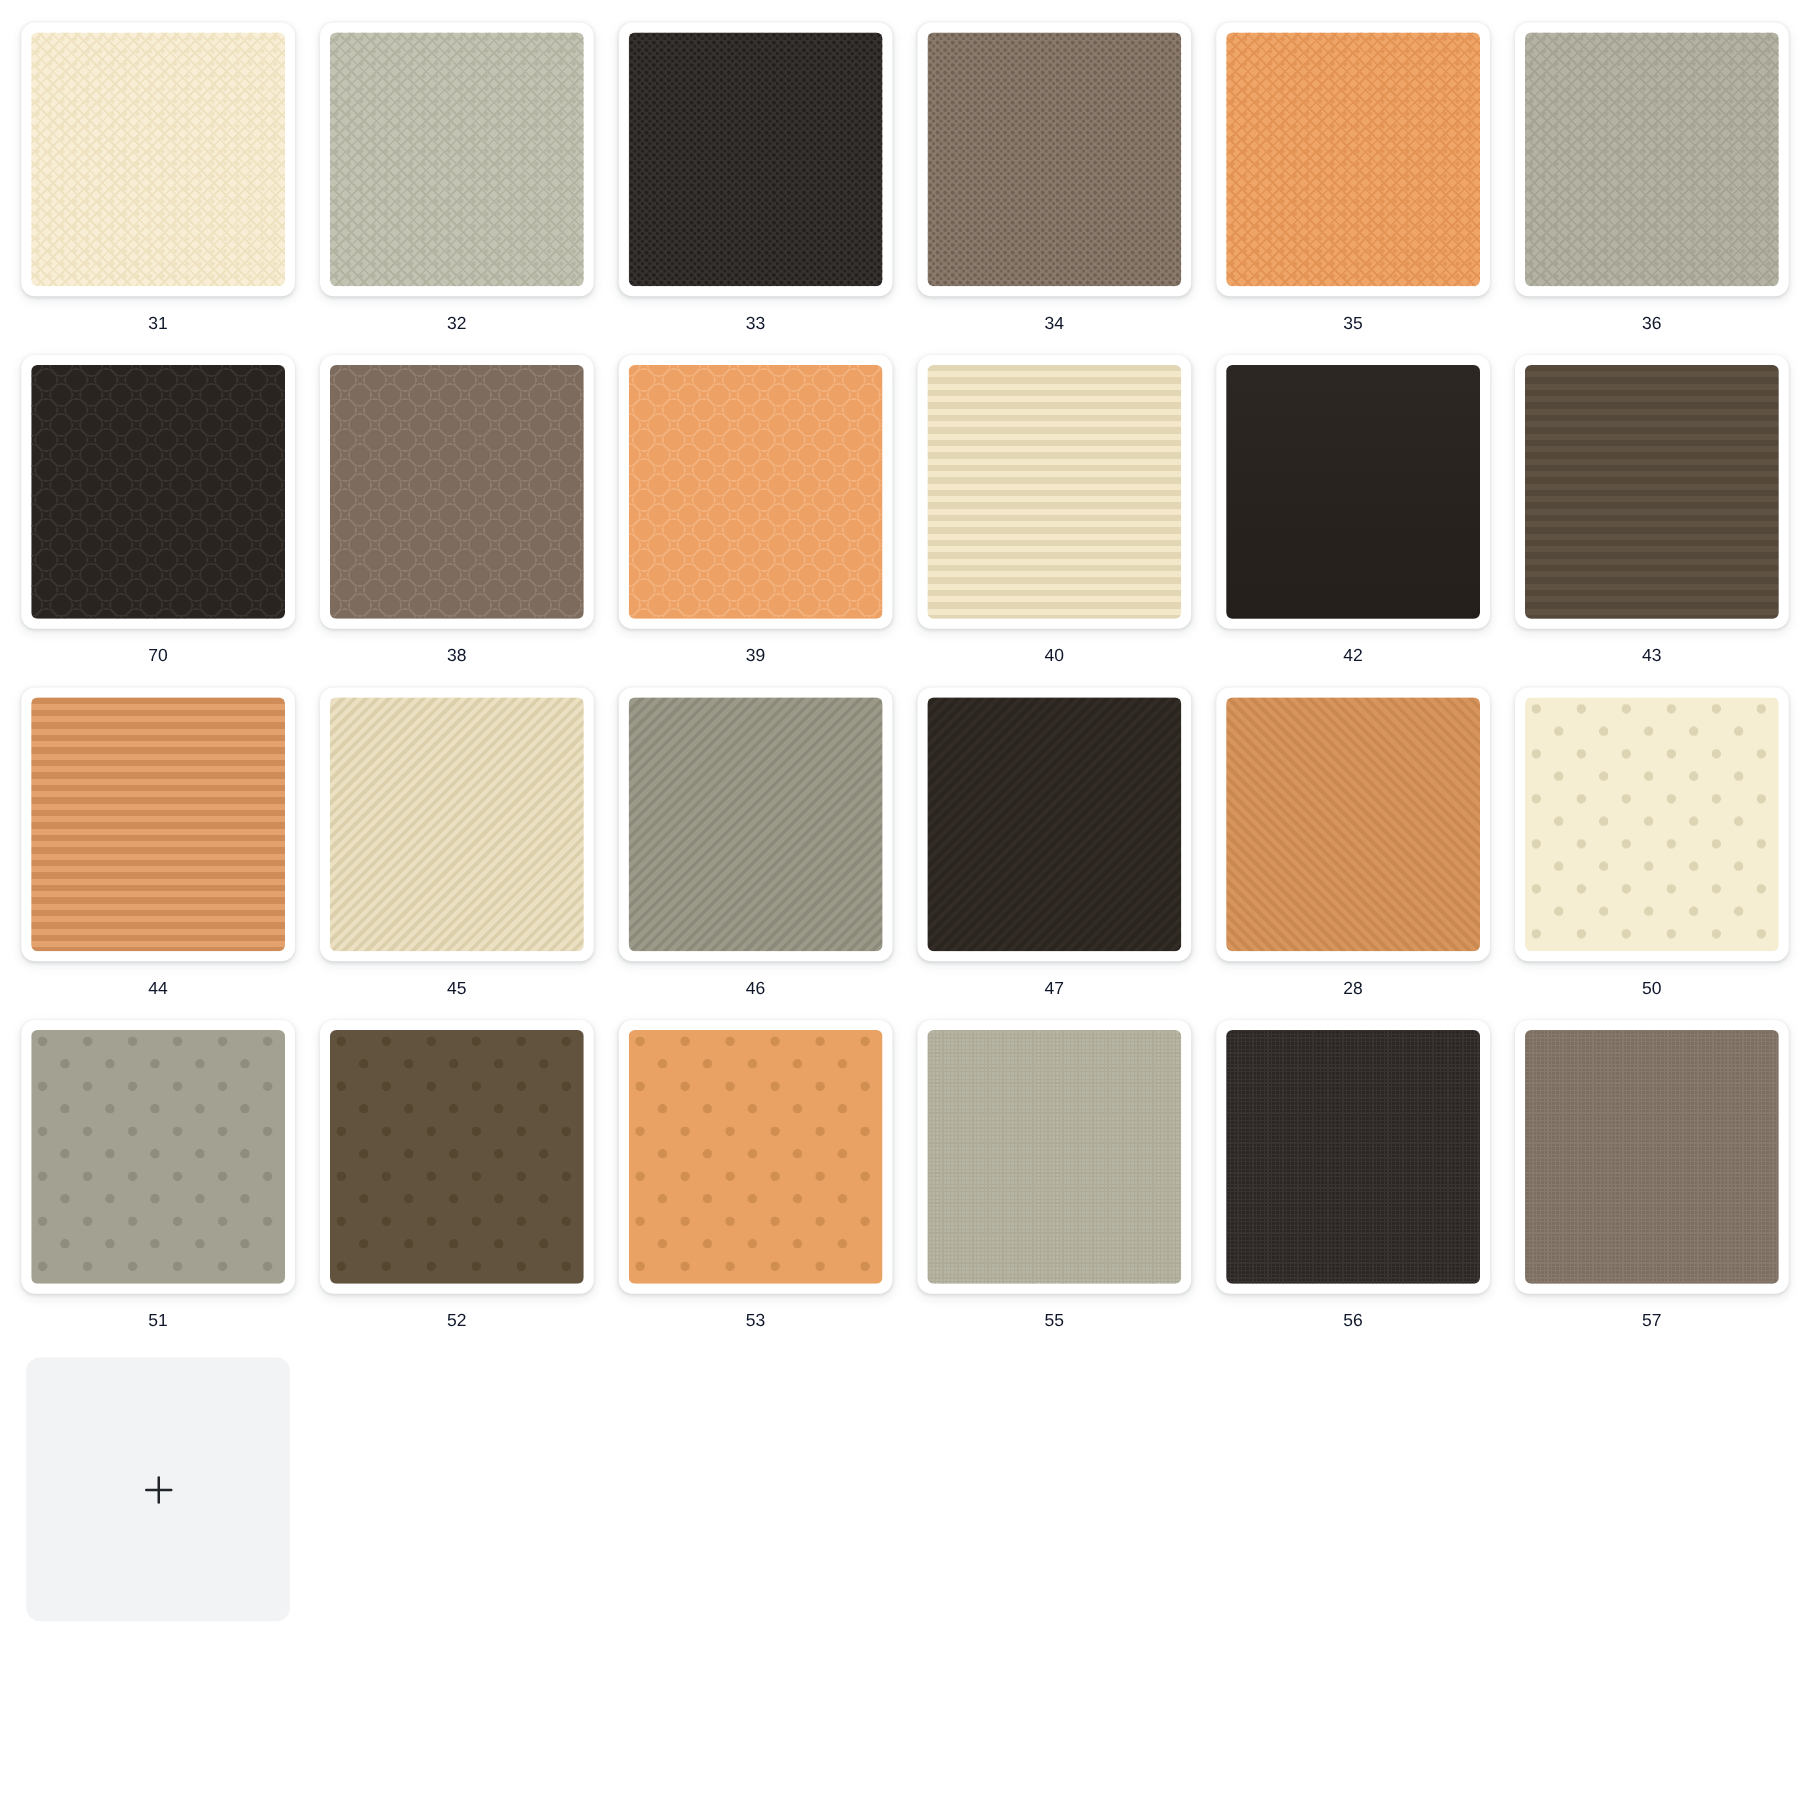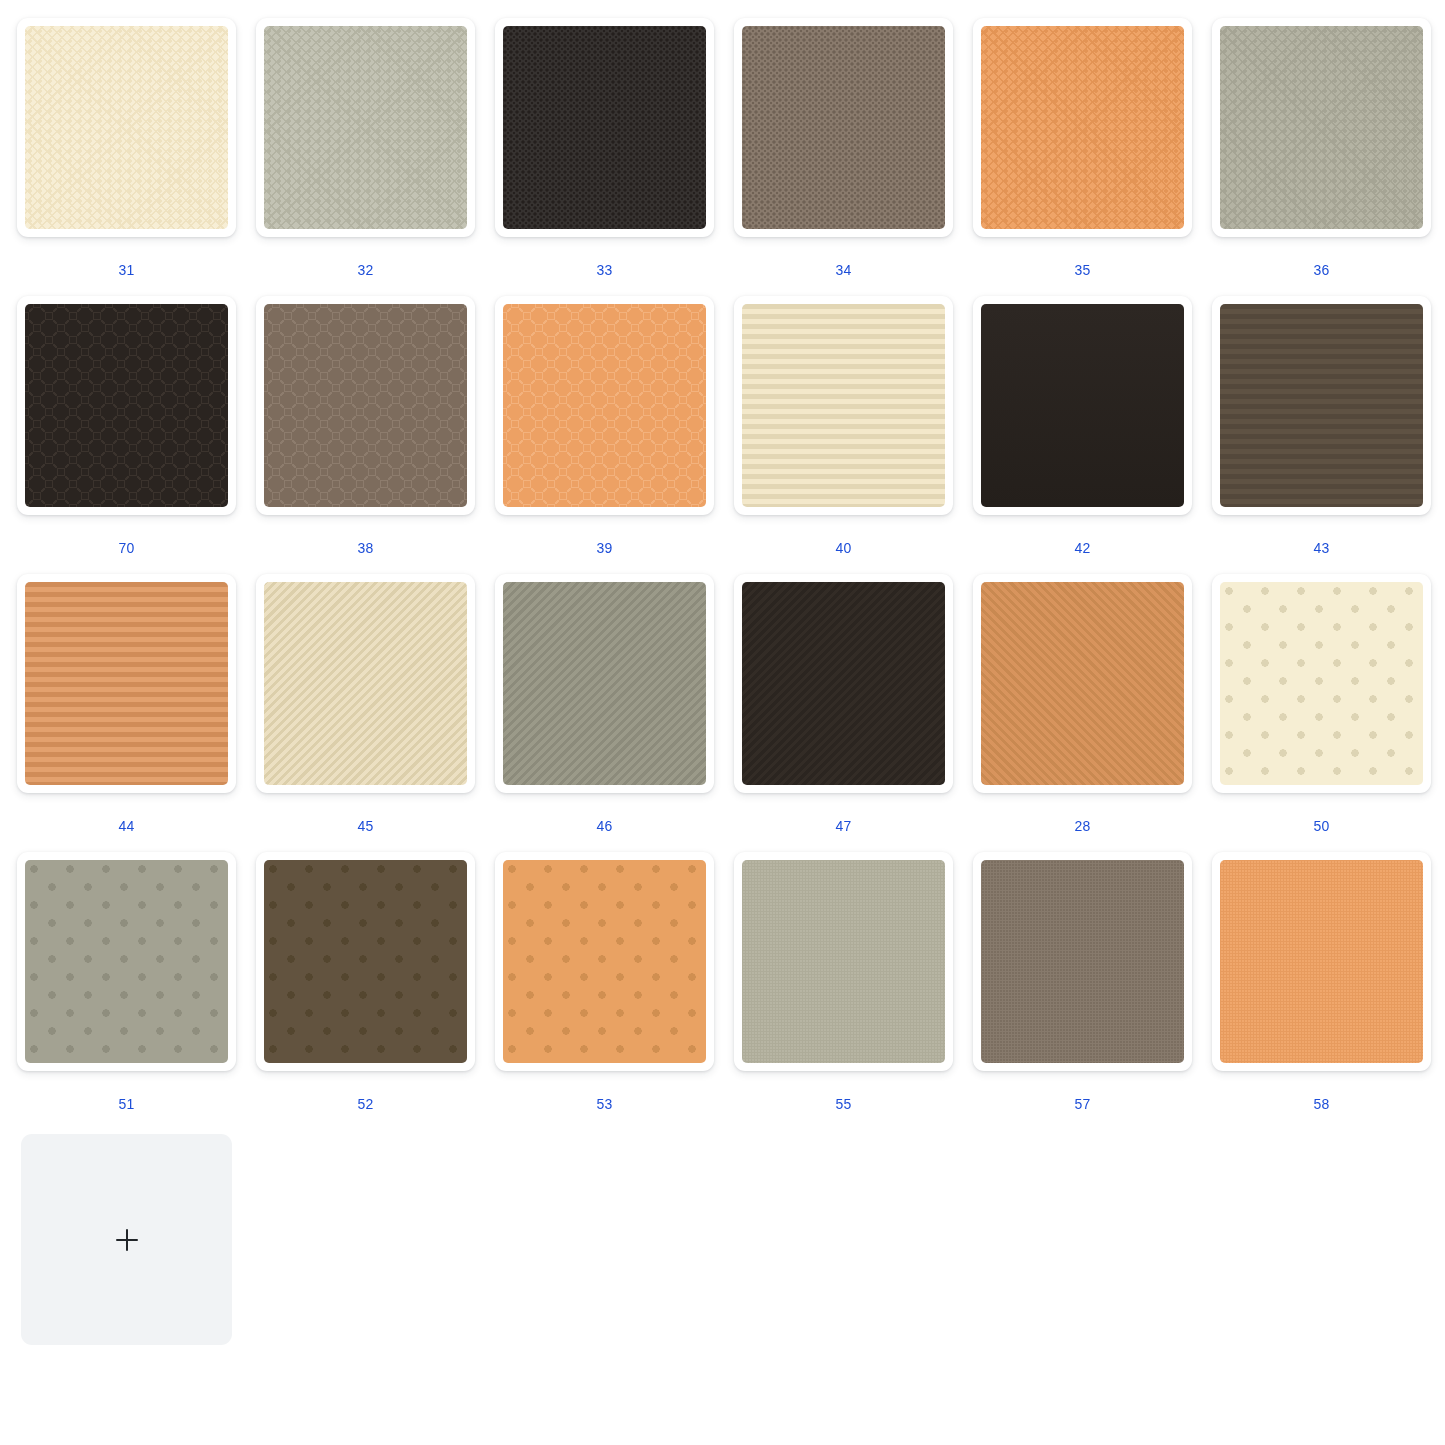--- a/index.html
+++ b/index.html
@@ -39,24 +39,24 @@
   }
 
   .swatch-surface {
     width: 100%;
     height: 100%;
     border-radius: 5px;
     background-repeat: repeat;
   }
 
   .swatch-label {
-    margin-top: 25px;
+    margin-top: 13px;
     font-size: 14px;
     line-height: 16px;
-    color: #1d4ed8;
+    color: #0f172a;
     letter-spacing: 0.2px;
     text-align: center;
     user-select: none;
   }
 
   
   .add-card {
     width: 211px;
     height: 211px;
     margin-top: 4px;
@@ -217,28 +217,28 @@
       <div class="swatch-label">53</div>
     </div>
     <div class="swatch-cell">
       <div class="swatch-card">
         <div class="swatch-surface" style="background-color: rgb(183, 181, 163); background-image: repeating-linear-gradient(90deg, rgb(174, 172, 153) 0px, rgb(174, 172, 153) 1px, transparent 1px, transparent 3px), repeating-linear-gradient(rgb(174, 172, 153) 0px, rgb(174, 172, 153) 1px, transparent 1px, transparent 3px);"></div>
       </div>
       <div class="swatch-label">55</div>
     </div>
     <div class="swatch-cell">
       <div class="swatch-card">
+        <div class="swatch-surface" style="background-color: rgb(43, 38, 35); background-image: repeating-linear-gradient(90deg, rgb(56, 50, 48) 0px, rgb(56, 50, 48) 1px, transparent 1px, transparent 3px), repeating-linear-gradient(rgb(56, 50, 48) 0px, rgb(56, 50, 48) 1px, transparent 1px, transparent 3px);"></div>
+      </div>
+      <div class="swatch-label">56</div>
+    </div>
+    <div class="swatch-cell">
+      <div class="swatch-card">
         <div class="swatch-surface" style="background-color: rgb(123, 110, 96); background-image: repeating-linear-gradient(90deg, rgb(135, 122, 108) 0px, rgb(135, 122, 108) 1px, transparent 1px, transparent 3px), repeating-linear-gradient(rgb(135, 122, 108) 0px, rgb(135, 122, 108) 1px, transparent 1px, transparent 3px);"></div>
       </div>
       <div class="swatch-label">57</div>
-    </div>
-    <div class="swatch-cell">
-      <div class="swatch-card">
-        <div class="swatch-surface" style="background-color: rgb(240, 167, 108); background-image: repeating-linear-gradient(90deg, rgb(231, 155, 94) 0px, rgb(231, 155, 94) 1px, transparent 1px, transparent 3px), repeating-linear-gradient(rgb(231, 155, 94) 0px, rgb(231, 155, 94) 1px, transparent 1px, transparent 3px);"></div>
-      </div>
-      <div class="swatch-label">58</div>
     </div>
     <div class="swatch-cell">
       <div class="add-card">
         <span class="plus-glyph"></span>
       </div>
     </div>
   </div>
 
 </body></html>

